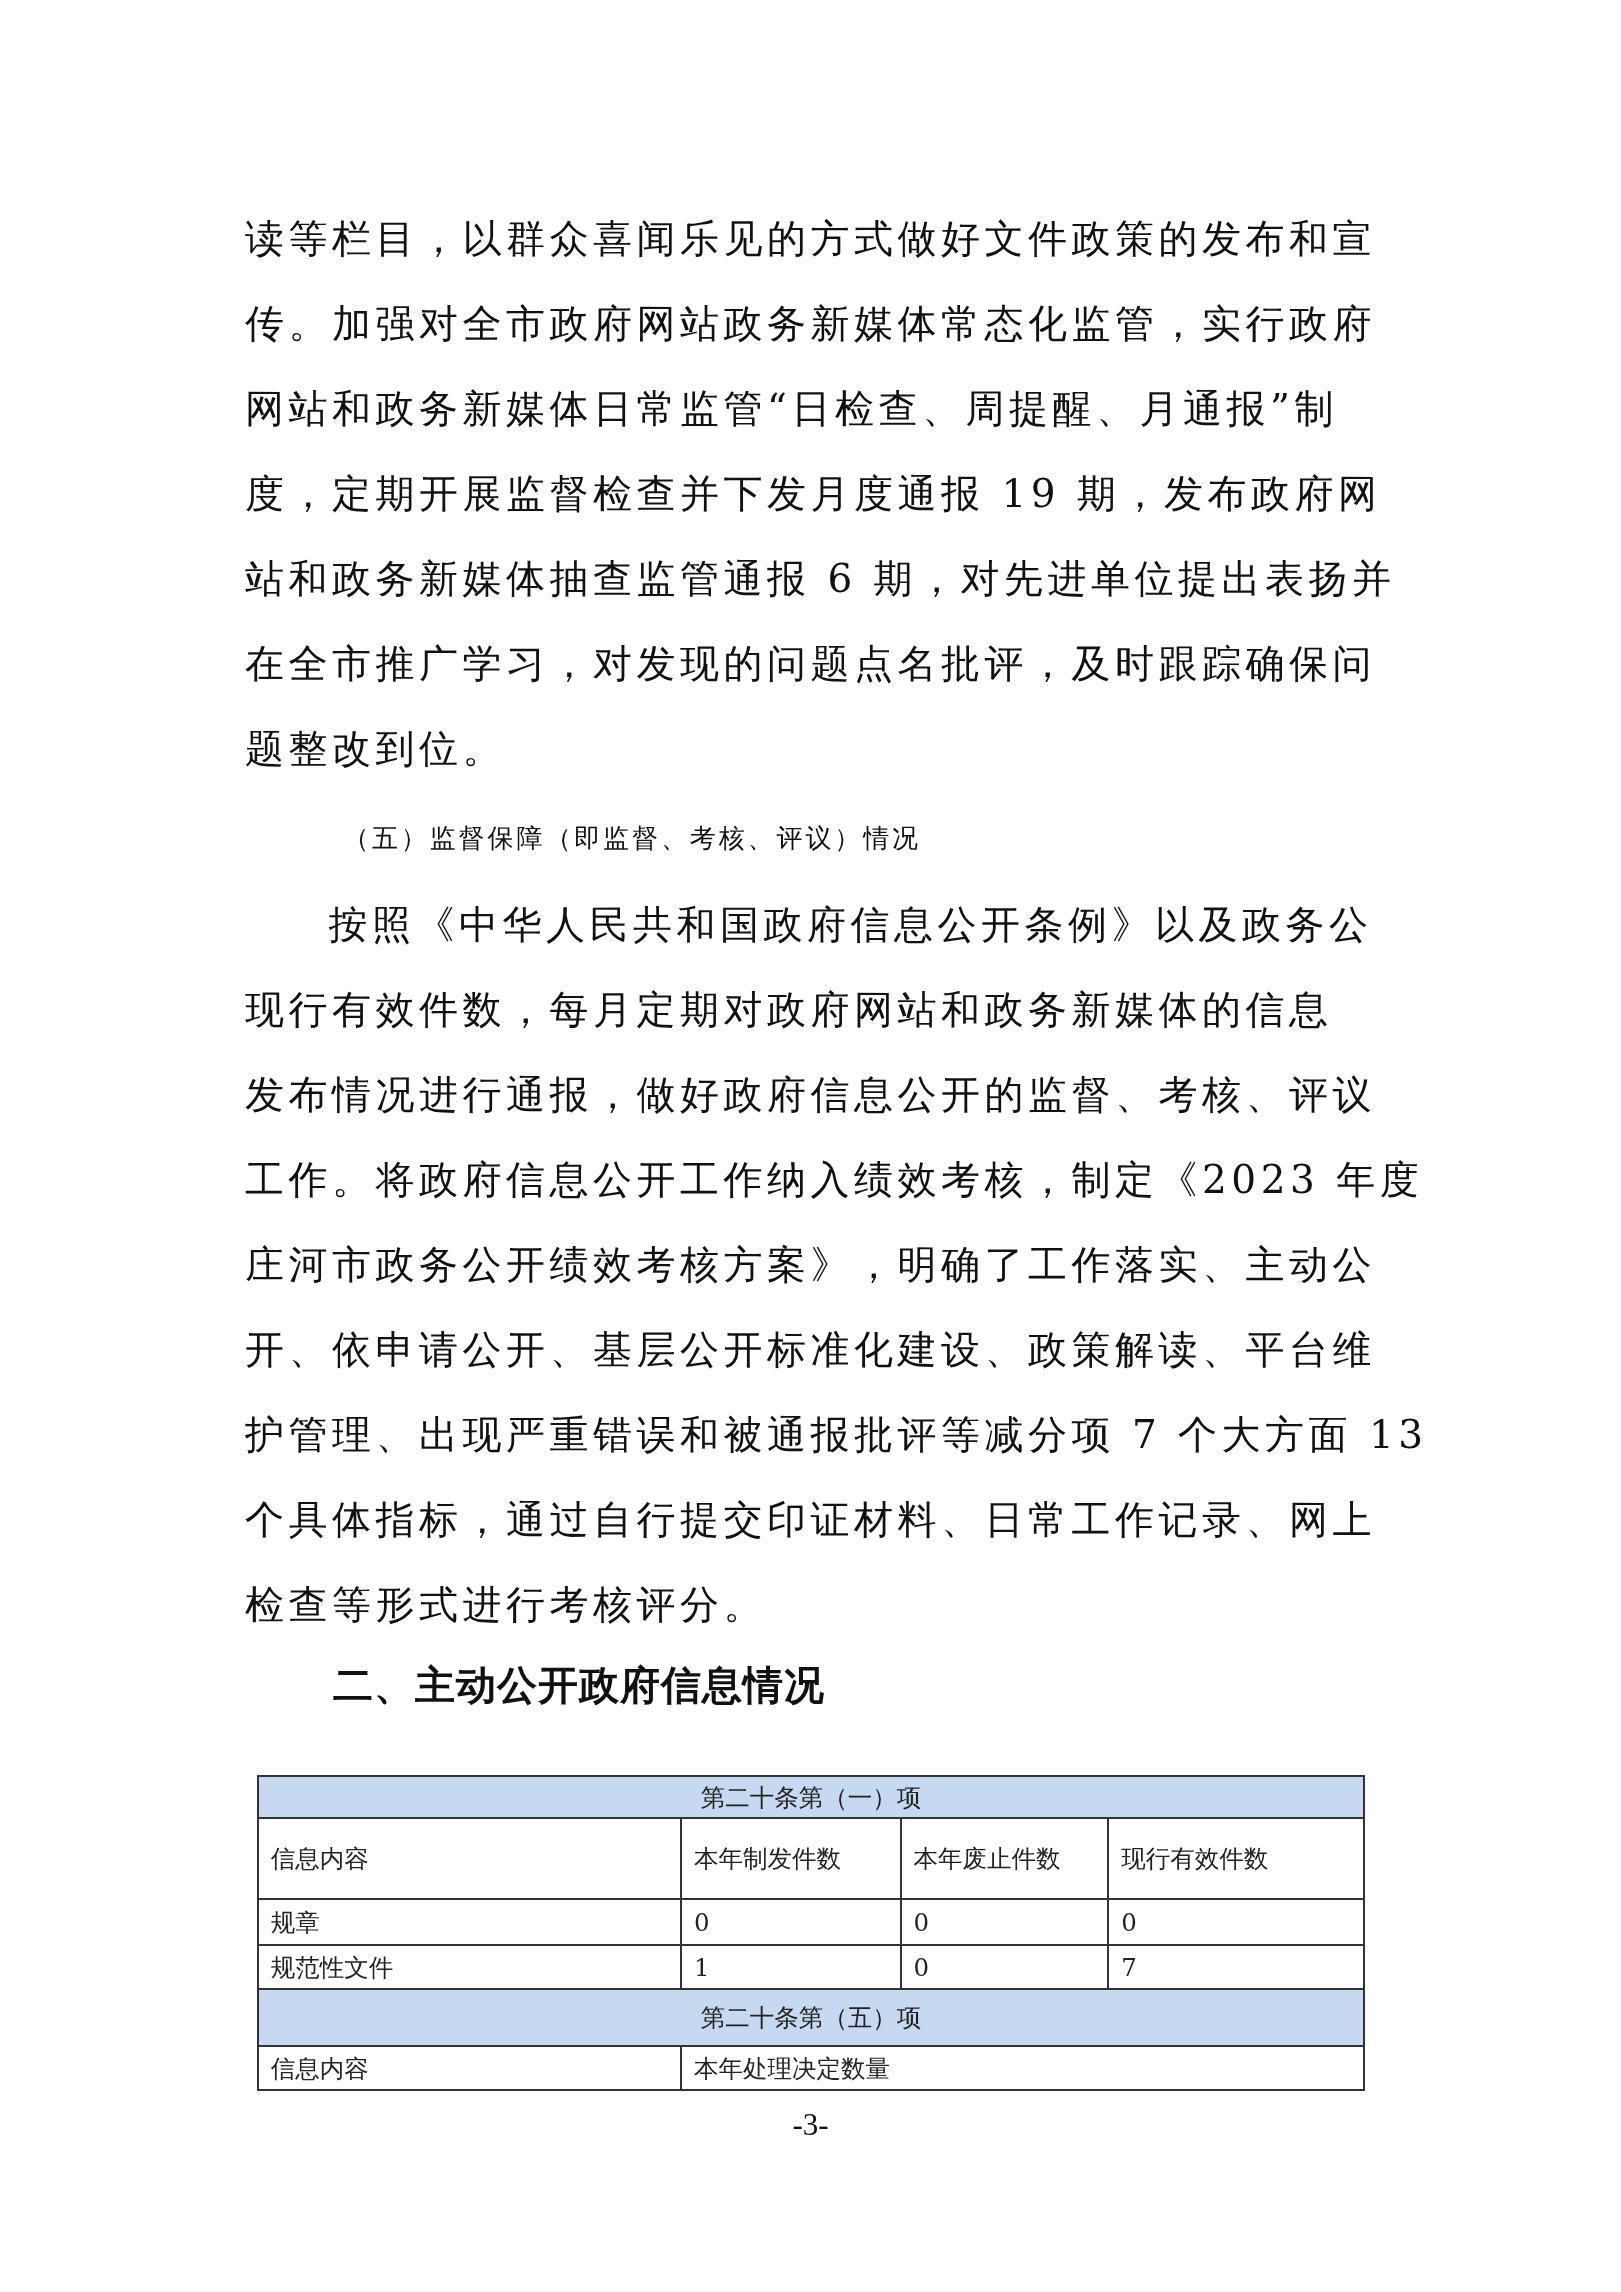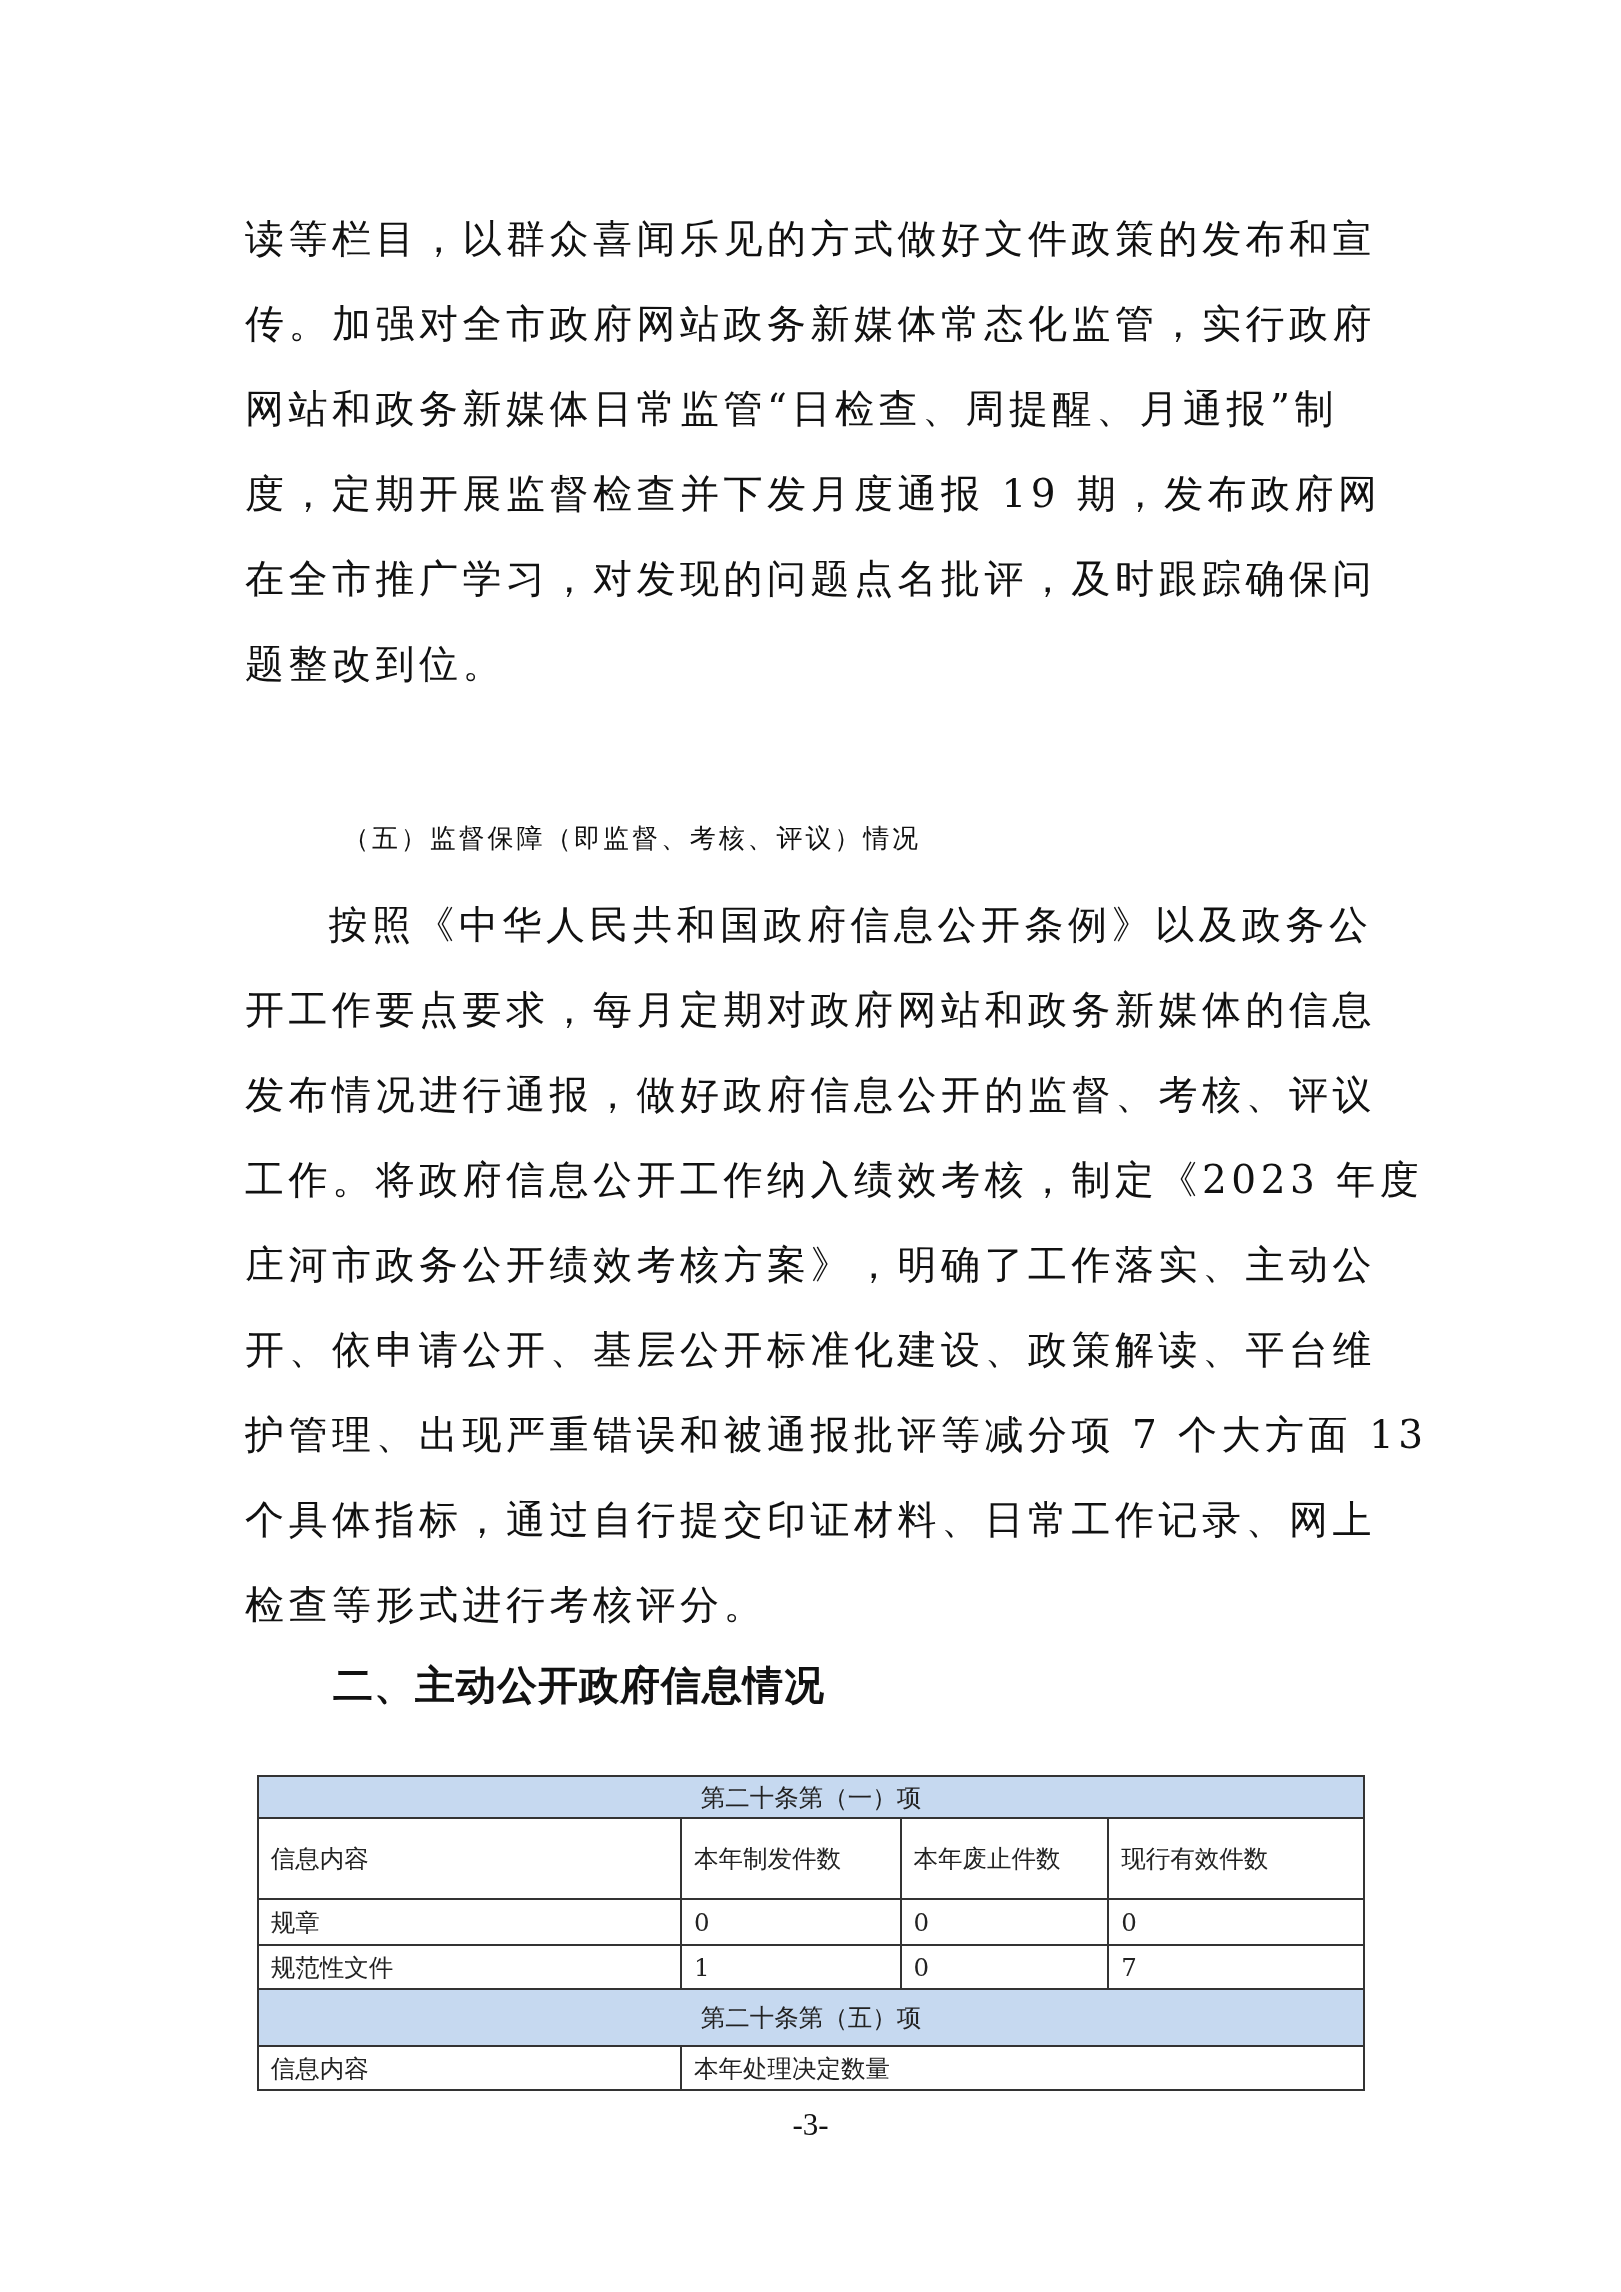--- a/index.html
+++ b/index.html
@@ -83,29 +83,30 @@
 </head>
 <body>
 
 <div class="page">
 
   <div class="body-text" style="top:196px;">
     <span class="line">读等栏目，以群众喜闻乐见的方式做好文件政策的发布和宣</span>
     <span class="line">传。加强对全市政府网站政务新媒体常态化监管，实行政府</span>
     <span class="line">网站和政务新媒体日常监管“日检查、周提醒、月通报”制</span>
     <span class="line">度，定期开展监督检查并下发月度通报 19 期，发布政府网</span>
+    <span class="line">站和政务新媒体抽查监管通报 6 期，对先进单位提出表扬并</span>
     <span class="line">在全市推广学习，对发现的问题点名批评，及时跟踪确保问</span>
     <span class="line">题整改到位。</span>
   </div>
 
   <div class="heading-sub">（五）监督保障（即监督、考核、评议）情况</div>
 
   <div class="body-text" style="top:882px;">
     <span class="line" style="padding-left:69px;text-align:center;">按照《中华人民共和国政府信息公开条例》以及政务公</span>
-    <span class="line">开工作要点要求，每月定期对政府网站和政务新媒体的信息</span>
+    <span class="line">现行有效件数，每月定期对政府网站和政务新媒体的信息</span>
     <span class="line">发布情况进行通报，做好政府信息公开的监督、考核、评议</span>
     <span class="line">工作。将政府信息公开工作纳入绩效考核，制定《2023 年度</span>
     <span class="line">庄河市政务公开绩效考核方案》，明确了工作落实、主动公</span>
     <span class="line">开、依申请公开、基层公开标准化建设、政策解读、平台维</span>
     <span class="line">护管理、出现严重错误和被通报批评等减分项 7 个大方面 13</span>
     <span class="line">个具体指标，通过自行提交印证材料、日常工作记录、网上</span>
     <span class="line">检查等形式进行考核评分。</span>
   </div>
 
   <div class="heading-main">二、主动公开政府信息情况</div>

